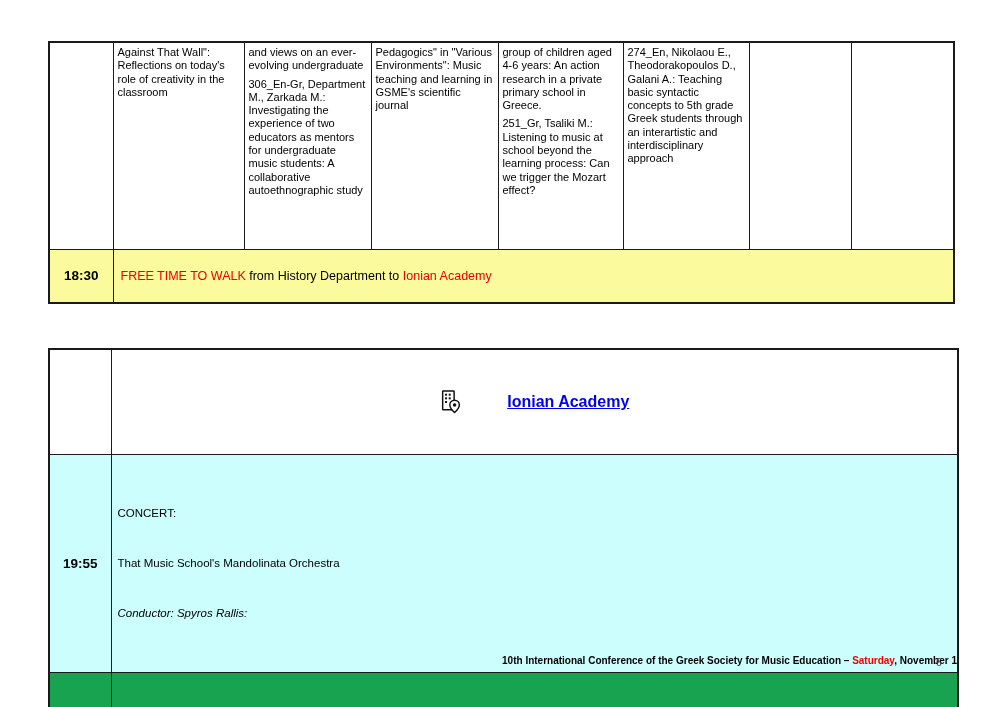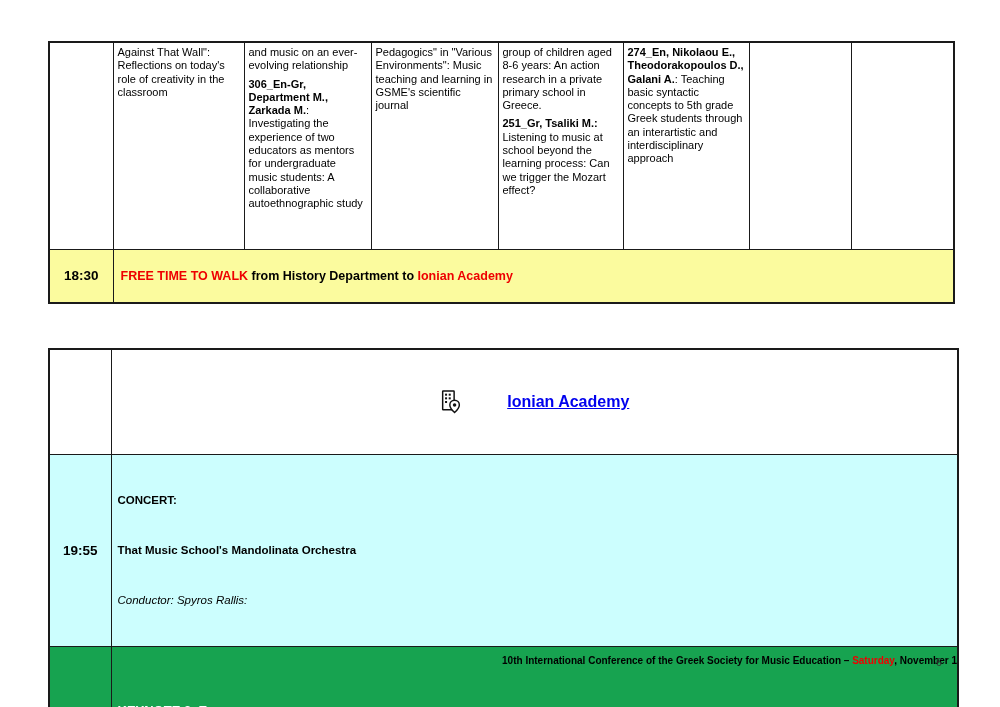--- a/index.html
+++ b/index.html
@@ -12,37 +12,37 @@
     width:1000px;height:707px;position:relative;background:#ffffff;
     font-family:"Liberation Sans","DejaVu Sans",sans-serif;color:#000;
     overflow:hidden;
   }
   table{border-collapse:collapse;table-layout:fixed;}
   td{border:1.6px solid var(--border);vertical-align:top;padding:3px 4px;white-space:pre-wrap;}
   .t1{position:absolute;left:48px;top:41px;width:905px;border:2.2px solid var(--border);}
   .t1 .main-row td{font-size:11px;line-height:13.3px;}
   .t1 .main-row{height:207px;}
   .t1 p{margin:0 0 5px 0;}
-  .b{font-weight:bold;}
+  .b{font-weight:normal;}
   .it{font-style:italic;}
   .red{color:var(--red);}
   .free-row{height:54px;background:var(--yellow);padding-left:33px;}
   .free-row td{vertical-align:middle;}
   .time-cell{font-weight:bold;font-size:13.5px;text-align:center;vertical-align:middle;padding:2px;}
   .free-text{font-weight:bold;font-size:12.5px;padding-left:7px;margin-left:16px;}
   .t2{position:absolute;left:48px;top:348px;width:909px;border:2.2px solid var(--border);}
   .t2 .hdr-row{height:32px;background:#ffffff;}
   .venue-header{vertical-align:middle;}
   .venue-wrap{display:flex;align-items:center;justify-content:center;}
   .venue-icon{display:inline-flex;margin-right:46px;}
   .venue-link{color:var(--link);font-weight:bold;font-size:16px;text-decoration:underline;cursor:pointer;}
   .row-cyan{background:var(--cyan);}
   .row-green{background:var(--green);color:#ffffff;}
   .row-green .time-cell{color:#ffffff;}
-  .t2 .event-cell{padding:3px 6px;vertical-align:middle;}
+  .t2 .event-cell{padding:16px 6px;vertical-align:middle;}
   .ln{font-size:11.5px;line-height:13.8px;}
   .kn-title{font-size:13px;line-height:15px;margin-top:17px;}
   .r1900{height:44px;} .r1930{height:53px;}
   .footer{
     position:absolute;left:48px;top:655px;width:909px;text-align:right;
     font-size:10px;font-weight:bold;
   }
   .page-num{position:absolute;left:936px;top:656px;font-size:10.5px;color:#333;font-weight:normal;}
   svg .stroke{fill:none;stroke:#111;stroke-width:1.6;}
 </style>
@@ -57,23 +57,23 @@
       <col style="width:127px">
     <col style="width:125px">
       <col style="width:126px">
       <col style="width:102px">
       <col style="width:103px">
   </colgroup>
   <tbody>
   <tr class="main-row">
     <td class="time-cell"></td>
     <td><p><span>Against That Wall": Reflections on today's role of creativity in the classroom</span></p></td>
-    <td><p><span>and music on an ever-evolving relationship</span></p><p><span class="b">306_En-Gr, Department M., Zarkada M.</span><span>: Investigating the experience of two educators as mentors for undergraduate music students: A collaborative autoethnographic study</span></p></td>
+    <td><p><span>and views on an ever-evolving undergraduate</span></p><p><span class="b">306_En-Gr, Department M., Zarkada M.</span><span>: Investigating the experience of two educators as mentors for undergraduate music students: A collaborative autoethnographic study</span></p></td>
     <td><p><span>Pedagogics" in "Various Environments": Music teaching and learning in GSME's scientific journal</span></p></td>
-    <td><p><span>group of children aged 8-6 years: An action research in a private primary school in Greece.</span></p><p><span class="b">251_Gr, Tsaliki M.:</span><span> Listening to music at school beyond the learning process: Can we trigger the Mozart effect?</span></p></td>
+    <td><p><span>group of children aged 4-6 years: An action research in a private primary school in Greece.</span></p><p><span class="b">251_Gr, Tsaliki M.:</span><span> Listening to music at school beyond the learning process: Can we trigger the Mozart effect?</span></p></td>
     <td><p><span class="b">274_En, Nikolaou E., Theodorakopoulos D., Galani A.</span><span>: Teaching basic syntactic concepts to 5th grade Greek students through an interartistic and interdisciplinary approach</span></p></td>
     <td></td>
     <td></td>
   </tr>
   <tr class="free-row">
     <td class="time-cell">18:30</td>
     <td colspan="7" class="free-text"><span class="red b">FREE TIME TO WALK</span><span class="b"> from History Department to </span><span class="red b">Ionian Academy</span></td>
   </tr>
   </tbody>
 </table>

